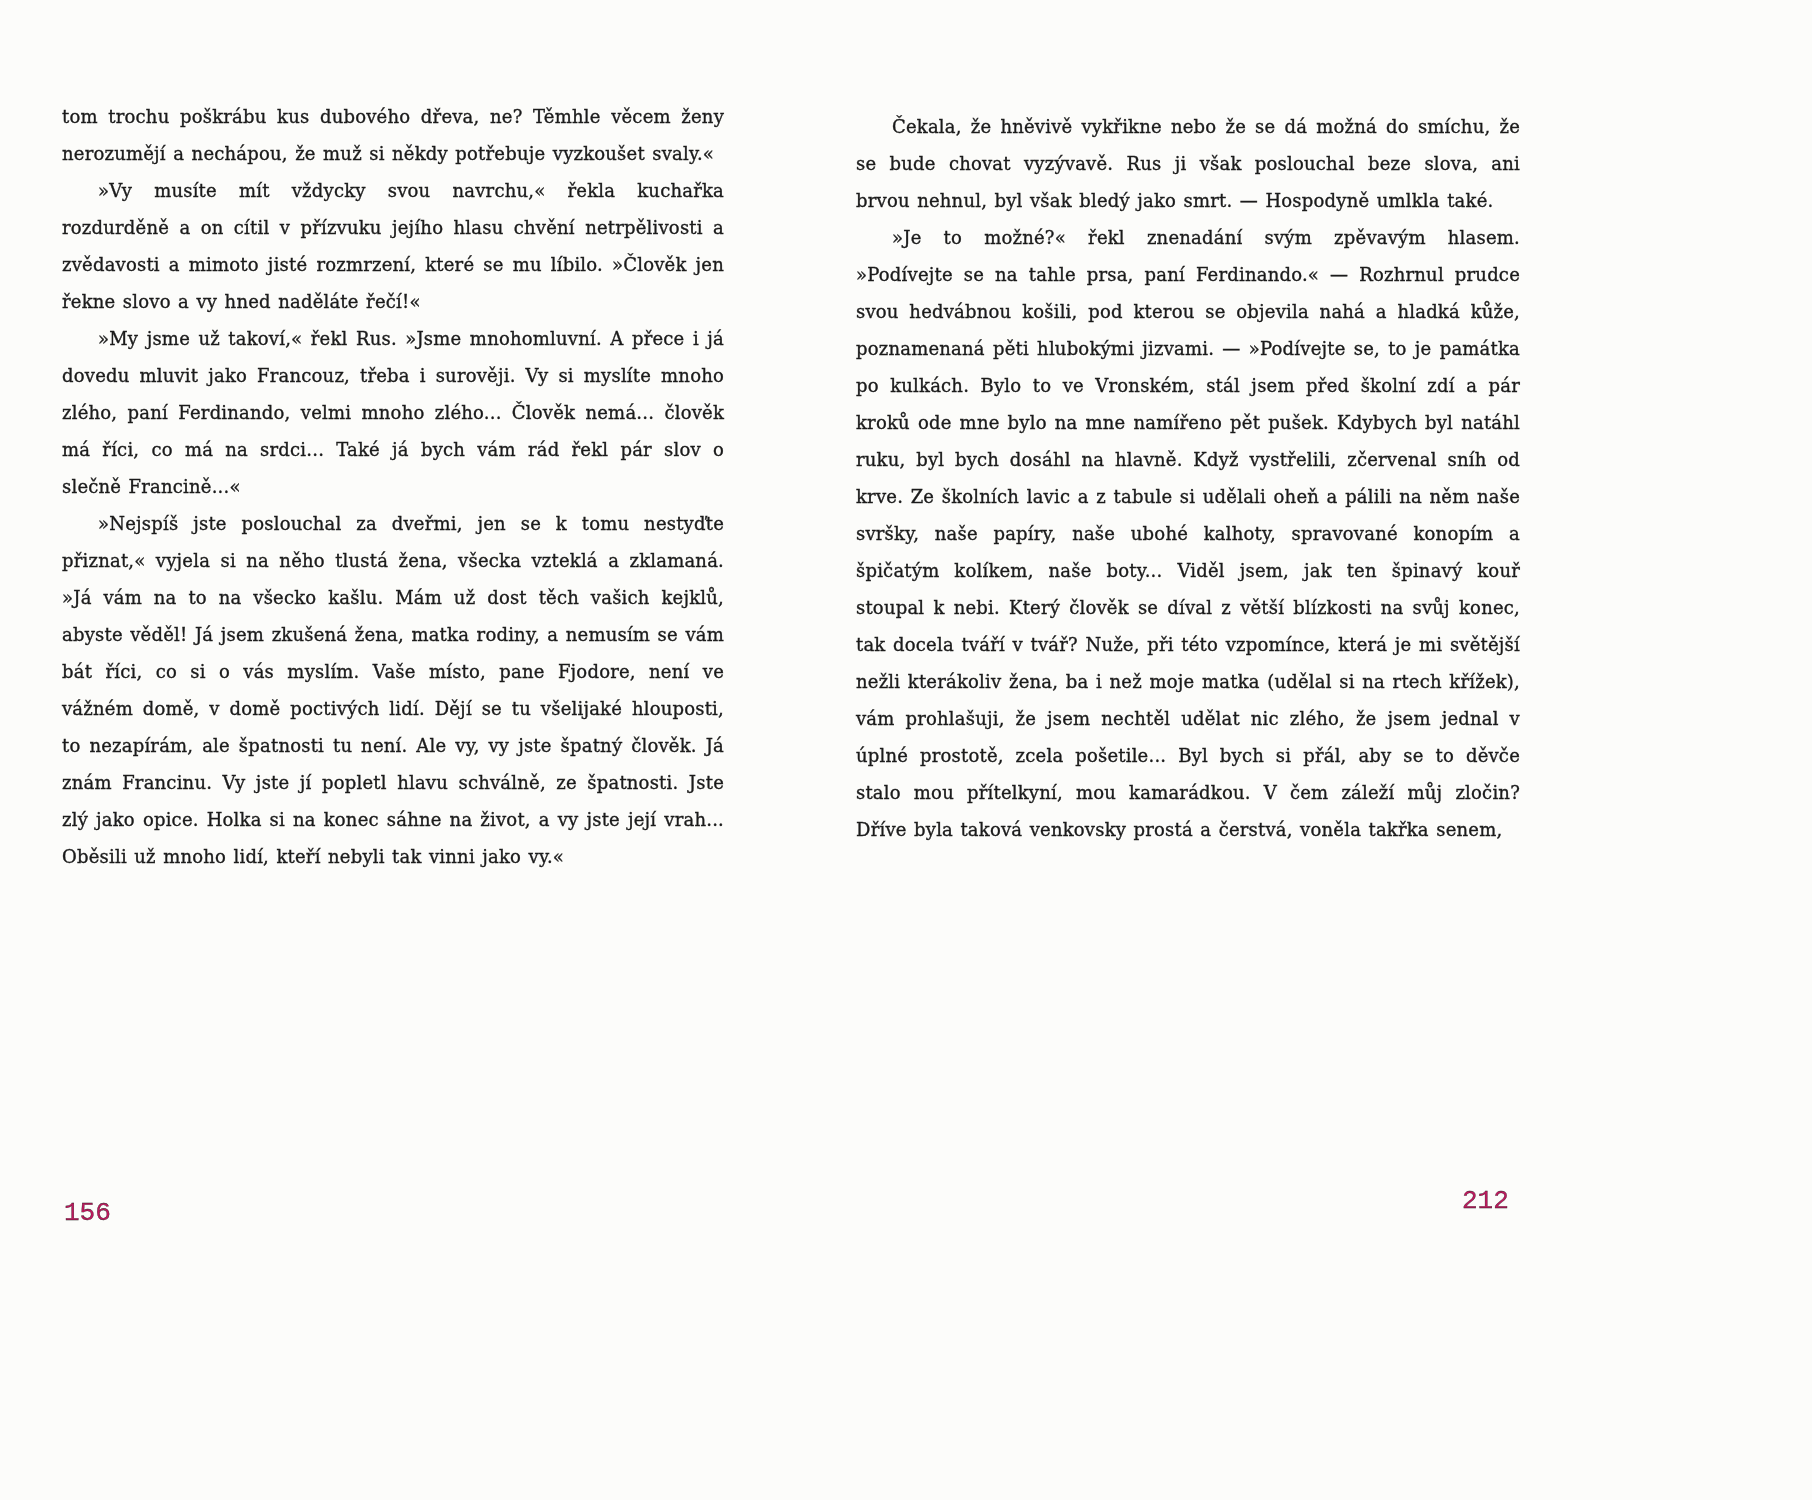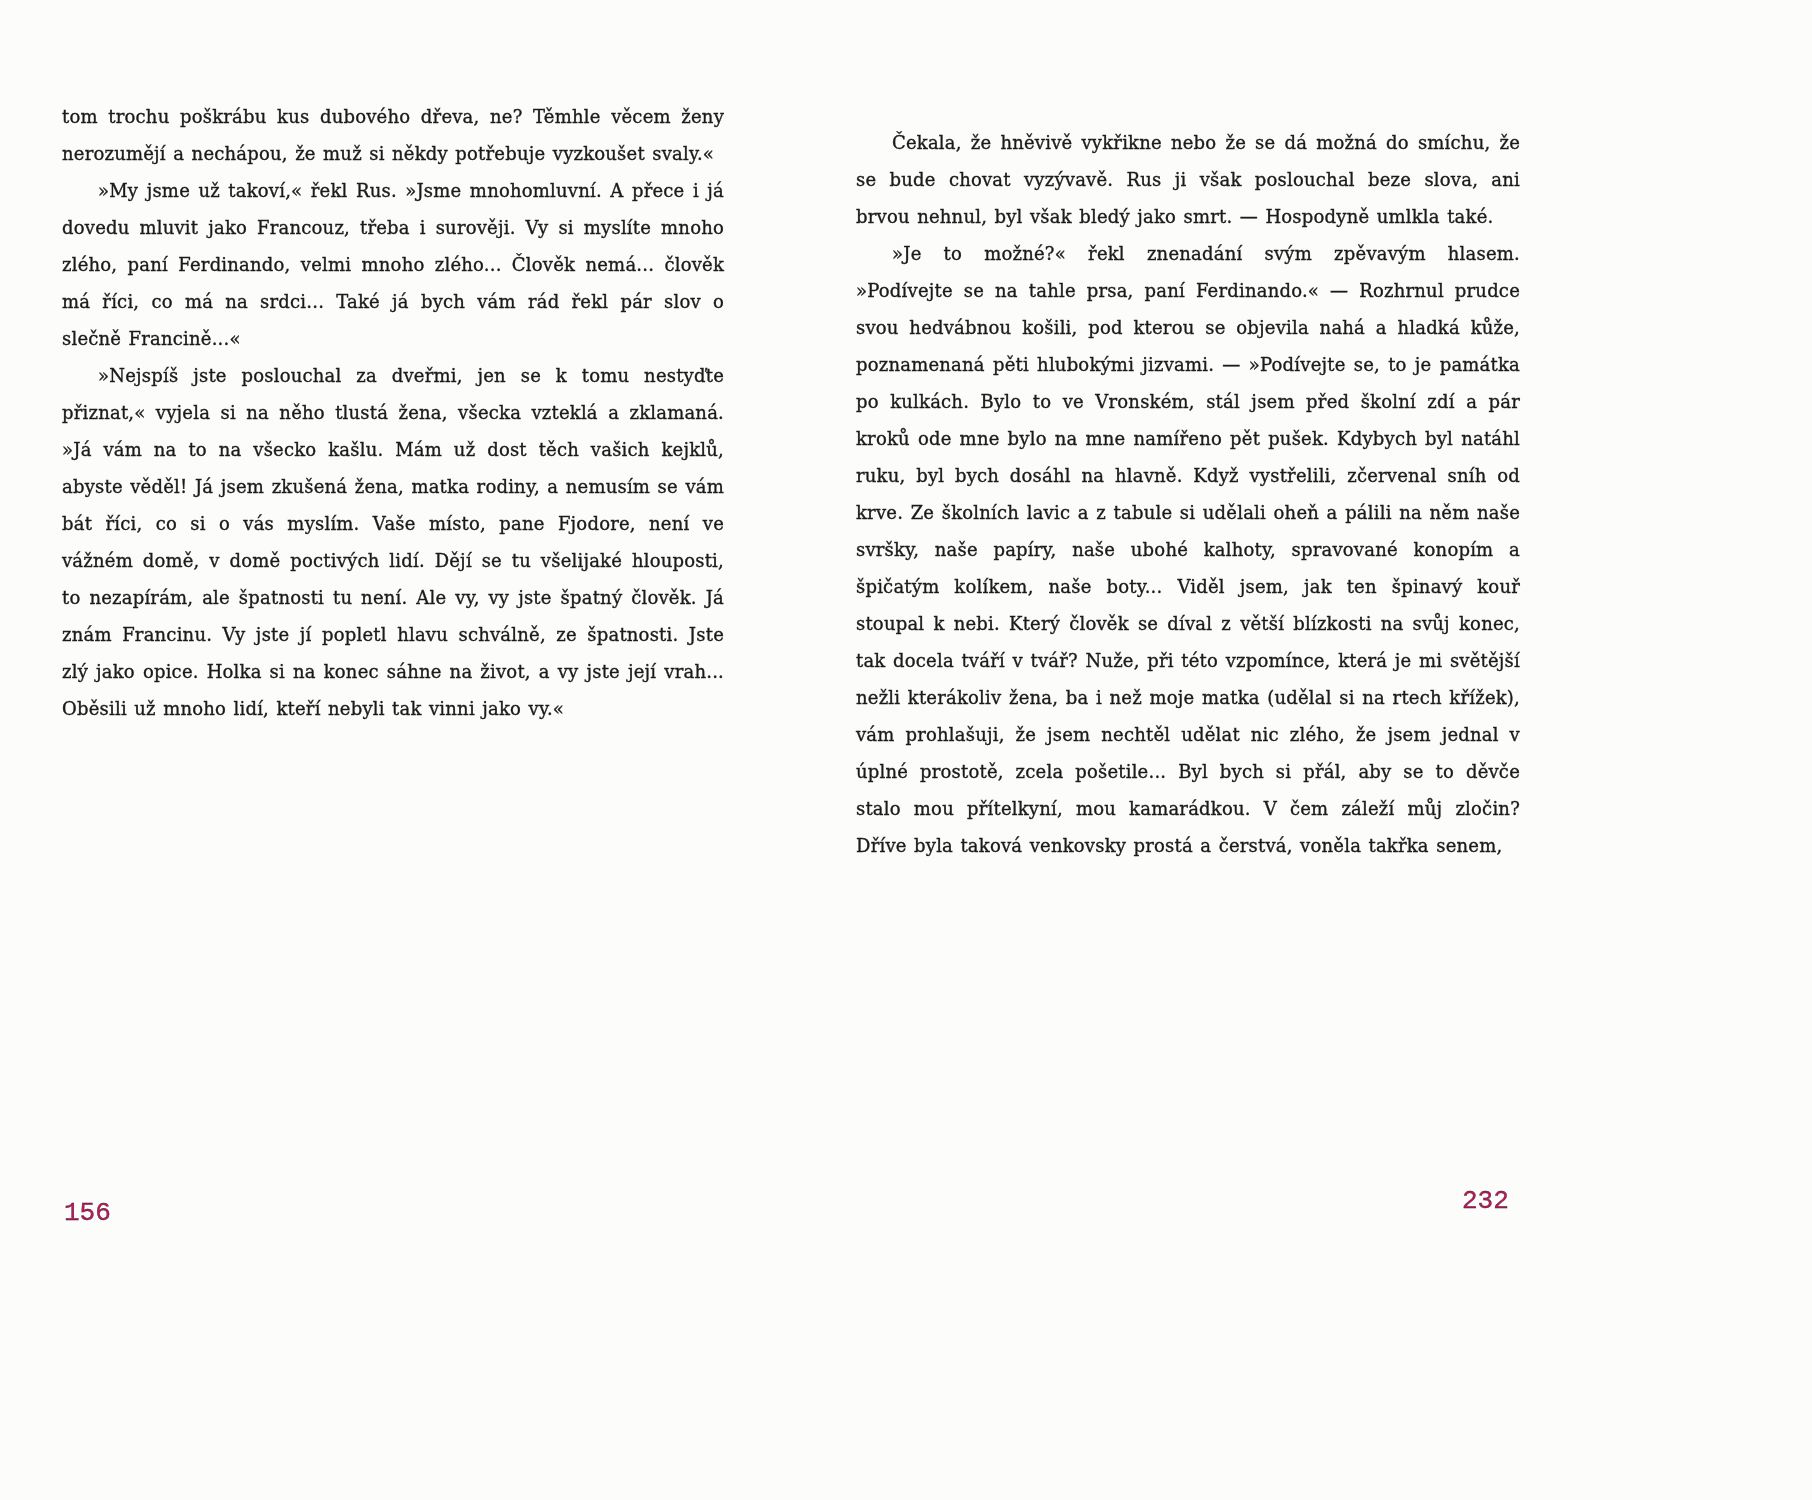--- a/index.html
+++ b/index.html
@@ -19,21 +19,21 @@
     position: absolute;
     color: #1b1b1b;
   }
   .text-column.left {
     left: 62px;
     top: 98px;
     width: 662px;
   }
   .text-column.right {
     left: 856px;
-    top: 124px;
+    top: 108px;
     width: 664px;
   }
   p.para {
     margin: 0;
     font-size: 18px;
     line-height: 37px;
     text-align: justify;
     letter-spacing: 0.2px;
     word-spacing: 1.5px;
     -webkit-text-stroke: 0.35px #1c1c1c;
@@ -57,26 +57,27 @@
     top: 1186px;
   }
 </style>
 </head>
 <body>
 
 <div class="spread">
 
   <div class="text-column left">
       <p class="para">tom trochu poškrábu kus dubového dřeva, ne? Těmhle věcem ženy nerozumějí a nechápou, že muž si někdy potřebuje vyzkoušet svaly.«</p>
+      <p class="para indent">»Vy musíte mít vždycky svou navrchu,« řekla kuchařka rozdurděně a on cítil v přízvuku jejího hlasu chvění netrpělivosti a zvědavosti a mimoto jisté rozmrzení, které se mu líbilo. »Člověk jen řekne slovo a vy hned naděláte řečí!«</p>
       <p class="para indent">»My jsme už takoví,« řekl Rus. »Jsme mnohomluvní. A přece i já dovedu mluvit jako Francouz, třeba i surověji. Vy si myslíte mnoho zlého, paní Ferdinando, velmi mnoho zlého... Člověk nemá... člověk má říci, co má na srdci... Také já bych vám rád řekl pár slov o slečně Francině...«</p>
       <p class="para indent">»Nejspíš jste poslouchal za dveřmi, jen se k tomu nestyďte přiznat,« vyjela si na něho tlustá žena, všecka vzteklá a zklamaná. »Já vám na to na všecko kašlu. Mám už dost těch vašich kejklů, abyste věděl! Já jsem zkušená žena, matka rodiny, a nemusím se vám bát říci, co si o vás myslím. Vaše místo, pane Fjodore, není ve vážném domě, v domě poctivých lidí. Dějí se tu všelijaké hlouposti, to nezapírám, ale špatnosti tu není. Ale vy, vy jste špatný člověk. Já znám Francinu. Vy jste jí popletl hlavu schválně, ze špatnosti. Jste zlý jako opice. Holka si na konec sáhne na život, a vy jste její vrah... Oběsili už mnoho lidí, kteří nebyli tak vinni jako vy.«</p>
     </div>
 
   <div class="text-column right">
       <p class="para indent">Čekala, že hněvivě vykřikne nebo že se dá možná do smíchu, že se bude chovat vyzývavě. Rus ji však poslouchal beze slova, ani brvou nehnul, byl však bledý jako smrt. — Hospodyně umlkla také.</p>
       <p class="para indent">»Je to možné?« řekl znenadání svým zpěvavým hlasem. »Podívejte se na tahle prsa, paní Ferdinando.« — Rozhrnul prudce svou hedvábnou košili, pod kterou se objevila nahá a hladká kůže, poznamenaná pěti hlubokými jizvami. — »Podívejte se, to je památka po kulkách. Bylo to ve Vronském, stál jsem před školní zdí a pár kroků ode mne bylo na mne namířeno pět pušek. Kdybych byl natáhl ruku, byl bych dosáhl na hlavně. Když vystřelili, zčervenal sníh od krve. Ze školních lavic a z tabule si udělali oheň a pálili na něm naše svršky, naše papíry, naše ubohé kalhoty, spravované konopím a špičatým kolíkem, naše boty... Viděl jsem, jak ten špinavý kouř stoupal k nebi. Který člověk se díval z větší blízkosti na svůj konec, tak docela tváří v tvář? Nuže, při této vzpomínce, která je mi světější nežli kterákoliv žena, ba i než moje matka (udělal si na rtech křížek), vám prohlašuji, že jsem nechtěl udělat nic zlého, že jsem jednal v úplné prostotě, zcela pošetile... Byl bych si přál, aby se to děvče stalo mou přítelkyní, mou kamarádkou. V čem záleží můj zločin? Dříve byla taková venkovsky prostá a čerstvá, voněla takřka senem,</p>
     </div>
 
   <div class="page-number left">156</div>
 
-  <div class="page-number right">232</div>
+  <div class="page-number right">212</div>
 
 </div>
 
 </body></html>

